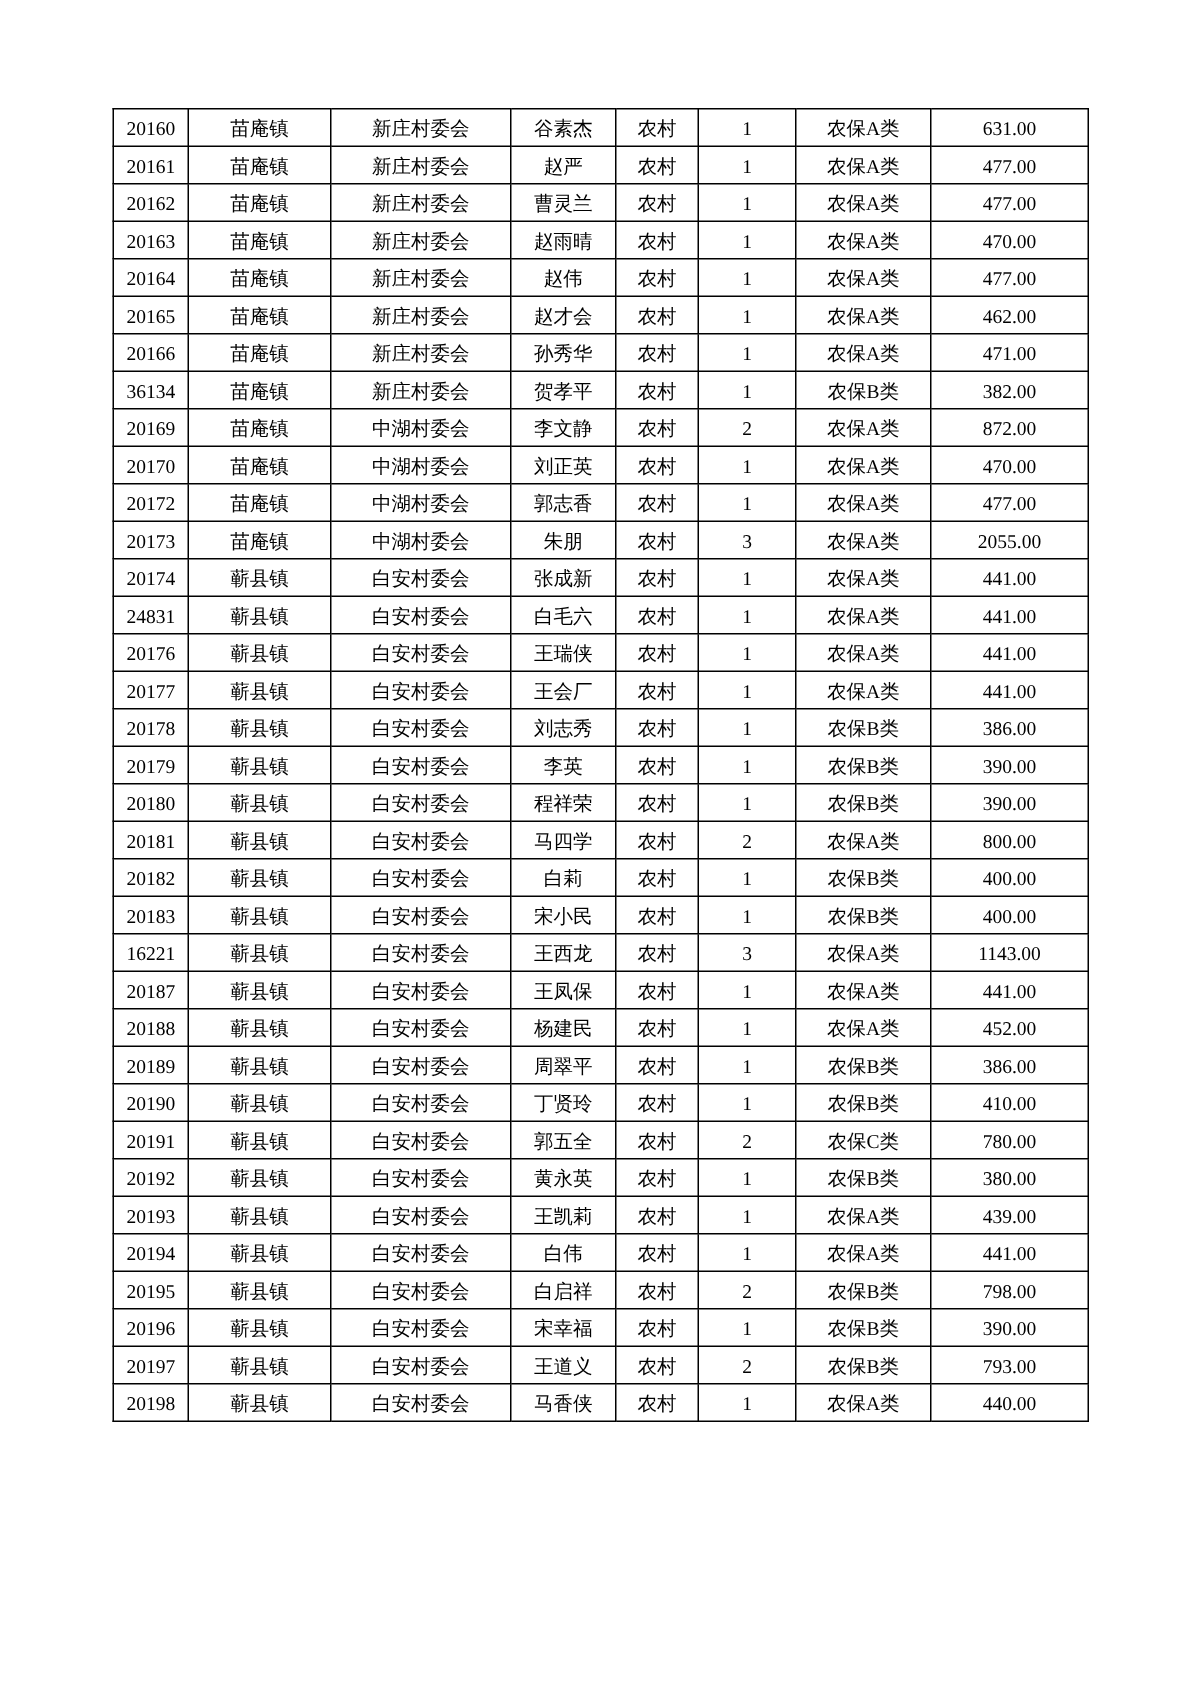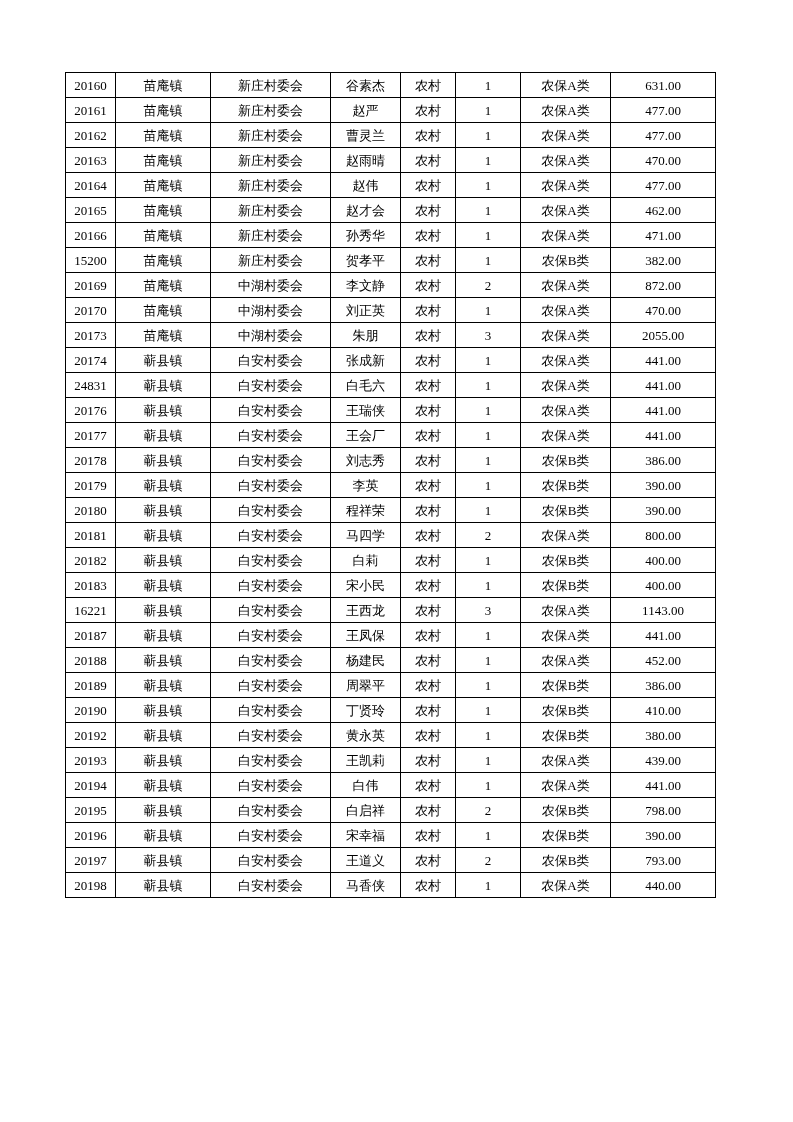--- a/index.html
+++ b/index.html
@@ -11,21 +11,21 @@
   }
   .page {
     position: relative;
     width: 793px;
     height: 1122px;
     background: #ffffff;
     overflow: hidden;
   }
   table.roster {
     position: absolute;
-    left: 65px;
+    left: 75px;
     top: 72px;
     width: 650px;
     border-collapse: collapse;
     table-layout: fixed;
   }
   table.roster td {
     border: 1px solid #000000;
     height: 25px;
     font-size: 13px;
     color: #000000;
@@ -125,21 +125,21 @@
           <td>20166</td>
           <td>苗庵镇</td>
           <td>新庄村委会</td>
           <td>孙秀华</td>
           <td>农村</td>
           <td>1</td>
           <td>农保A类</td>
           <td>471.00</td>
         </tr>
         <tr>
-          <td>15200</td>
+          <td>36134</td>
           <td>苗庵镇</td>
           <td>新庄村委会</td>
           <td>贺孝平</td>
           <td>农村</td>
           <td>1</td>
           <td>农保B类</td>
           <td>382.00</td>
         </tr>
         <tr>
           <td>20169</td>
@@ -155,20 +155,30 @@
           <td>20170</td>
           <td>苗庵镇</td>
           <td>中湖村委会</td>
           <td>刘正英</td>
           <td>农村</td>
           <td>1</td>
           <td>农保A类</td>
           <td>470.00</td>
         </tr>
         <tr>
+          <td>20172</td>
+          <td>苗庵镇</td>
+          <td>中湖村委会</td>
+          <td>郭志香</td>
+          <td>农村</td>
+          <td>1</td>
+          <td>农保A类</td>
+          <td>477.00</td>
+        </tr>
+        <tr>
           <td>20173</td>
           <td>苗庵镇</td>
           <td>中湖村委会</td>
           <td>朱朋</td>
           <td>农村</td>
           <td>3</td>
           <td>农保A类</td>
           <td>2055.00</td>
         </tr>
         <tr>
@@ -313,20 +323,30 @@
         </tr>
         <tr>
           <td>20190</td>
           <td>蕲县镇</td>
           <td>白安村委会</td>
           <td>丁贤玲</td>
           <td>农村</td>
           <td>1</td>
           <td>农保B类</td>
           <td>410.00</td>
+        </tr>
+        <tr>
+          <td>20191</td>
+          <td>蕲县镇</td>
+          <td>白安村委会</td>
+          <td>郭五全</td>
+          <td>农村</td>
+          <td>2</td>
+          <td>农保C类</td>
+          <td>780.00</td>
         </tr>
         <tr>
           <td>20192</td>
           <td>蕲县镇</td>
           <td>白安村委会</td>
           <td>黄永英</td>
           <td>农村</td>
           <td>1</td>
           <td>农保B类</td>
           <td>380.00</td>

